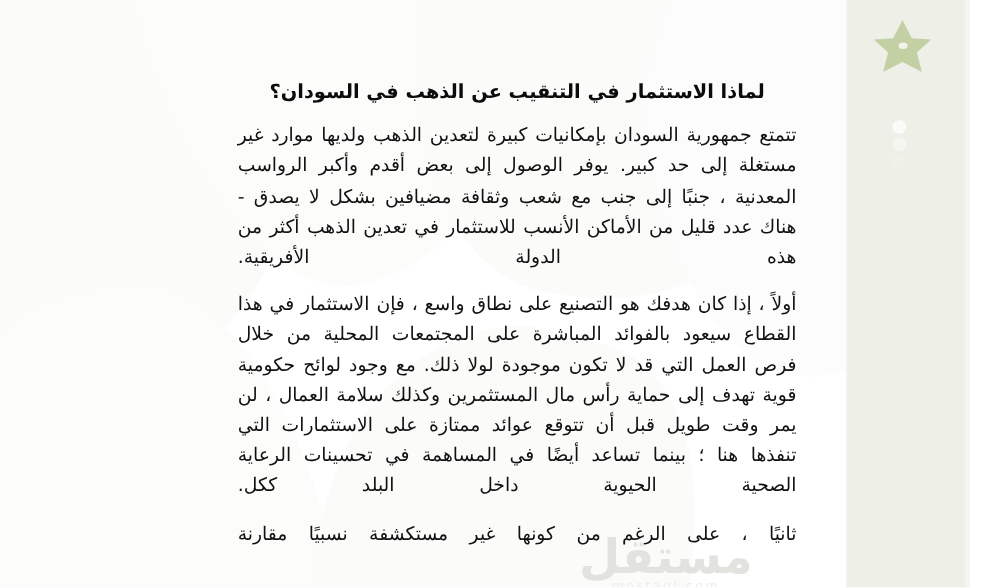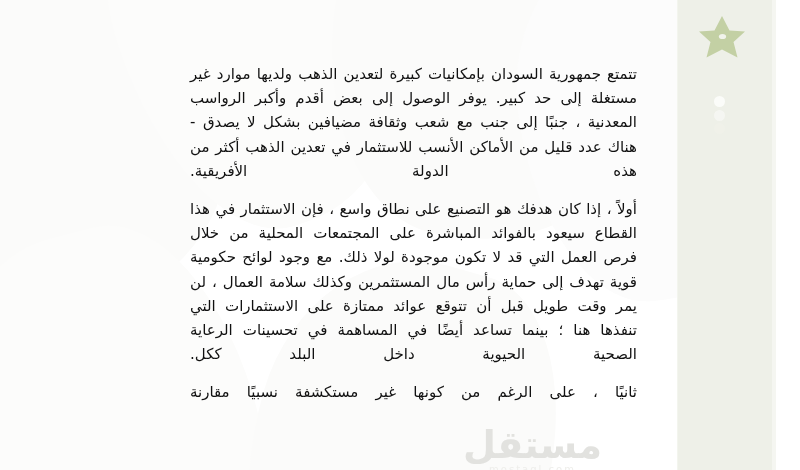--- a/index.html
+++ b/index.html
@@ -182,20 +182,21 @@
     <div class="page-texture">
       <div class="blob b1"></div>
       <div class="blob b2"></div>
       <div class="blob b3"></div>
       <div class="blob b4"></div>
       <div class="blob b5"></div>
       <div class="blob b6"></div>
     </div>
 
     <div class="page-content">
+      <h1 class="doc-title">لماذا الاستثمار في التنقيب عن الذهب في السودان؟</h1>
 
       <p class="doc-para">تتمتع جمهورية السودان بإمكانيات كبيرة لتعدين الذهب ولديها موارد غير مستغلة إلى حد كبير. يوفر الوصول إلى بعض أقدم وأكبر الرواسب المعدنية ، جنبًا إلى جنب مع شعب وثقافة مضيافين بشكل لا يصدق - هناك عدد قليل من الأماكن الأنسب للاستثمار في تعدين الذهب أكثر من هذه الدولة الأفريقية.</p>
 
 
       <p class="doc-para">أولاً ، إذا كان هدفك هو التصنيع على نطاق واسع ، فإن الاستثمار في هذا القطاع سيعود بالفوائد المباشرة على المجتمعات المحلية من خلال فرص العمل التي قد لا تكون موجودة لولا ذلك. مع وجود لوائح حكومية قوية تهدف إلى حماية رأس مال المستثمرين وكذلك سلامة العمال ، لن يمر وقت طويل قبل أن تتوقع عوائد ممتازة على الاستثمارات التي تنفذها هنا ؛ بينما تساعد أيضًا في المساهمة في تحسينات الرعاية الصحية الحيوية داخل البلد ككل.</p>
 
       <p class="doc-para">ثانيًا ، على الرغم من كونها غير مستكشفة نسبيًا مقارنة</p>
     </div>
 
     <div class="page-watermark">

